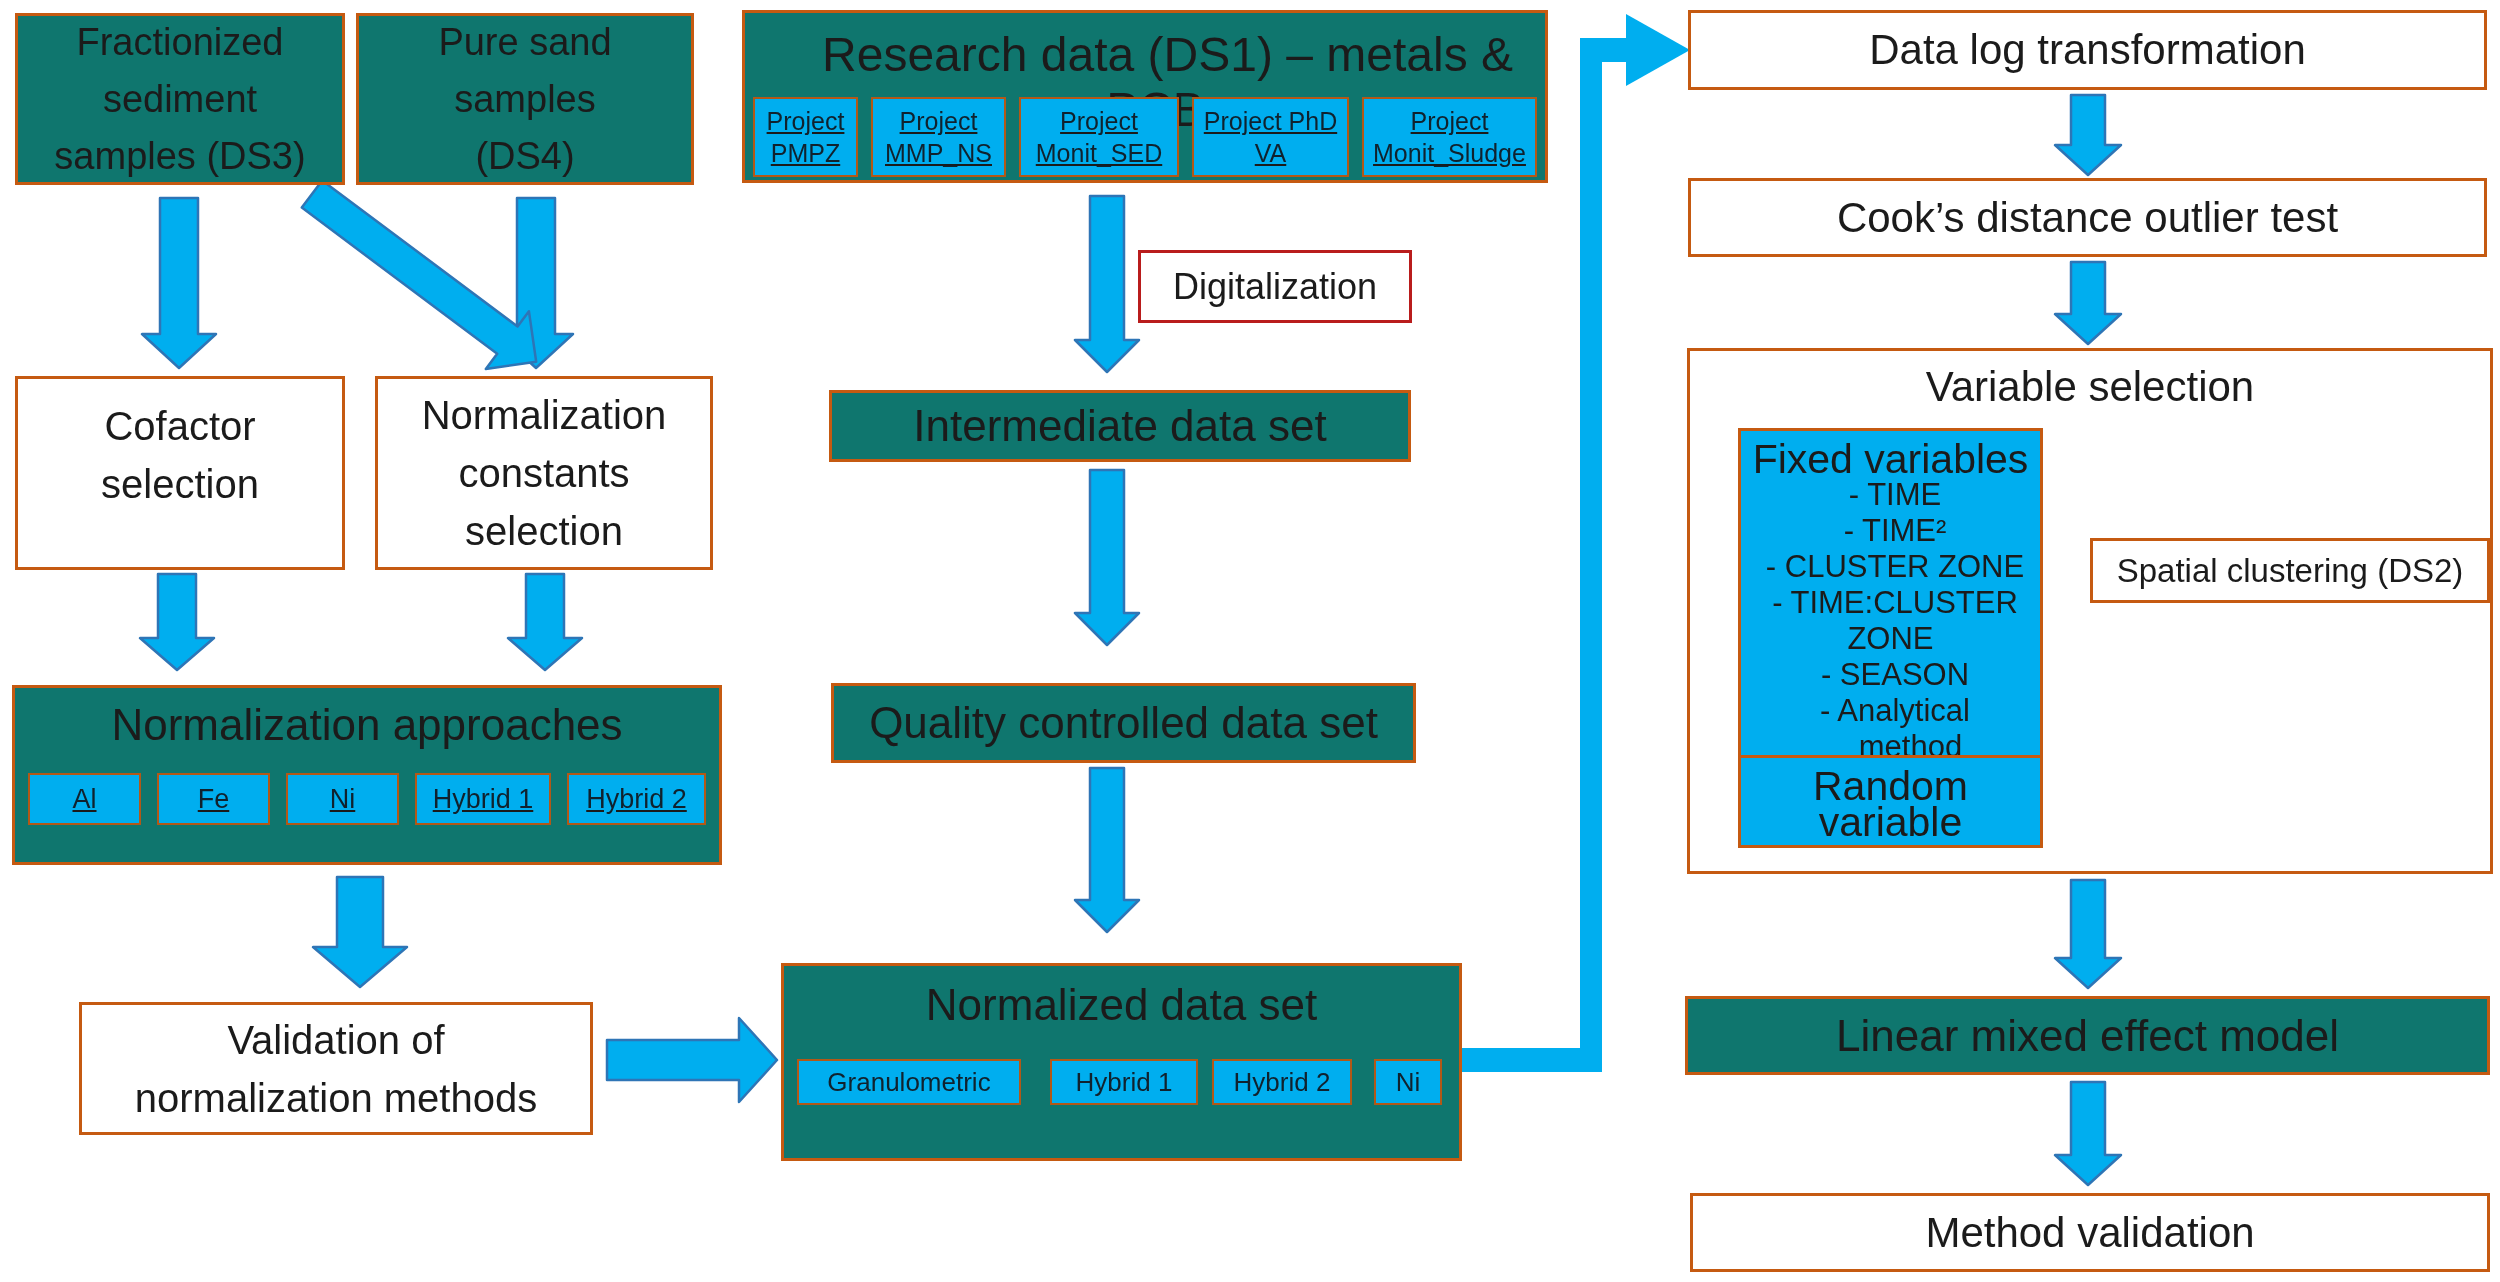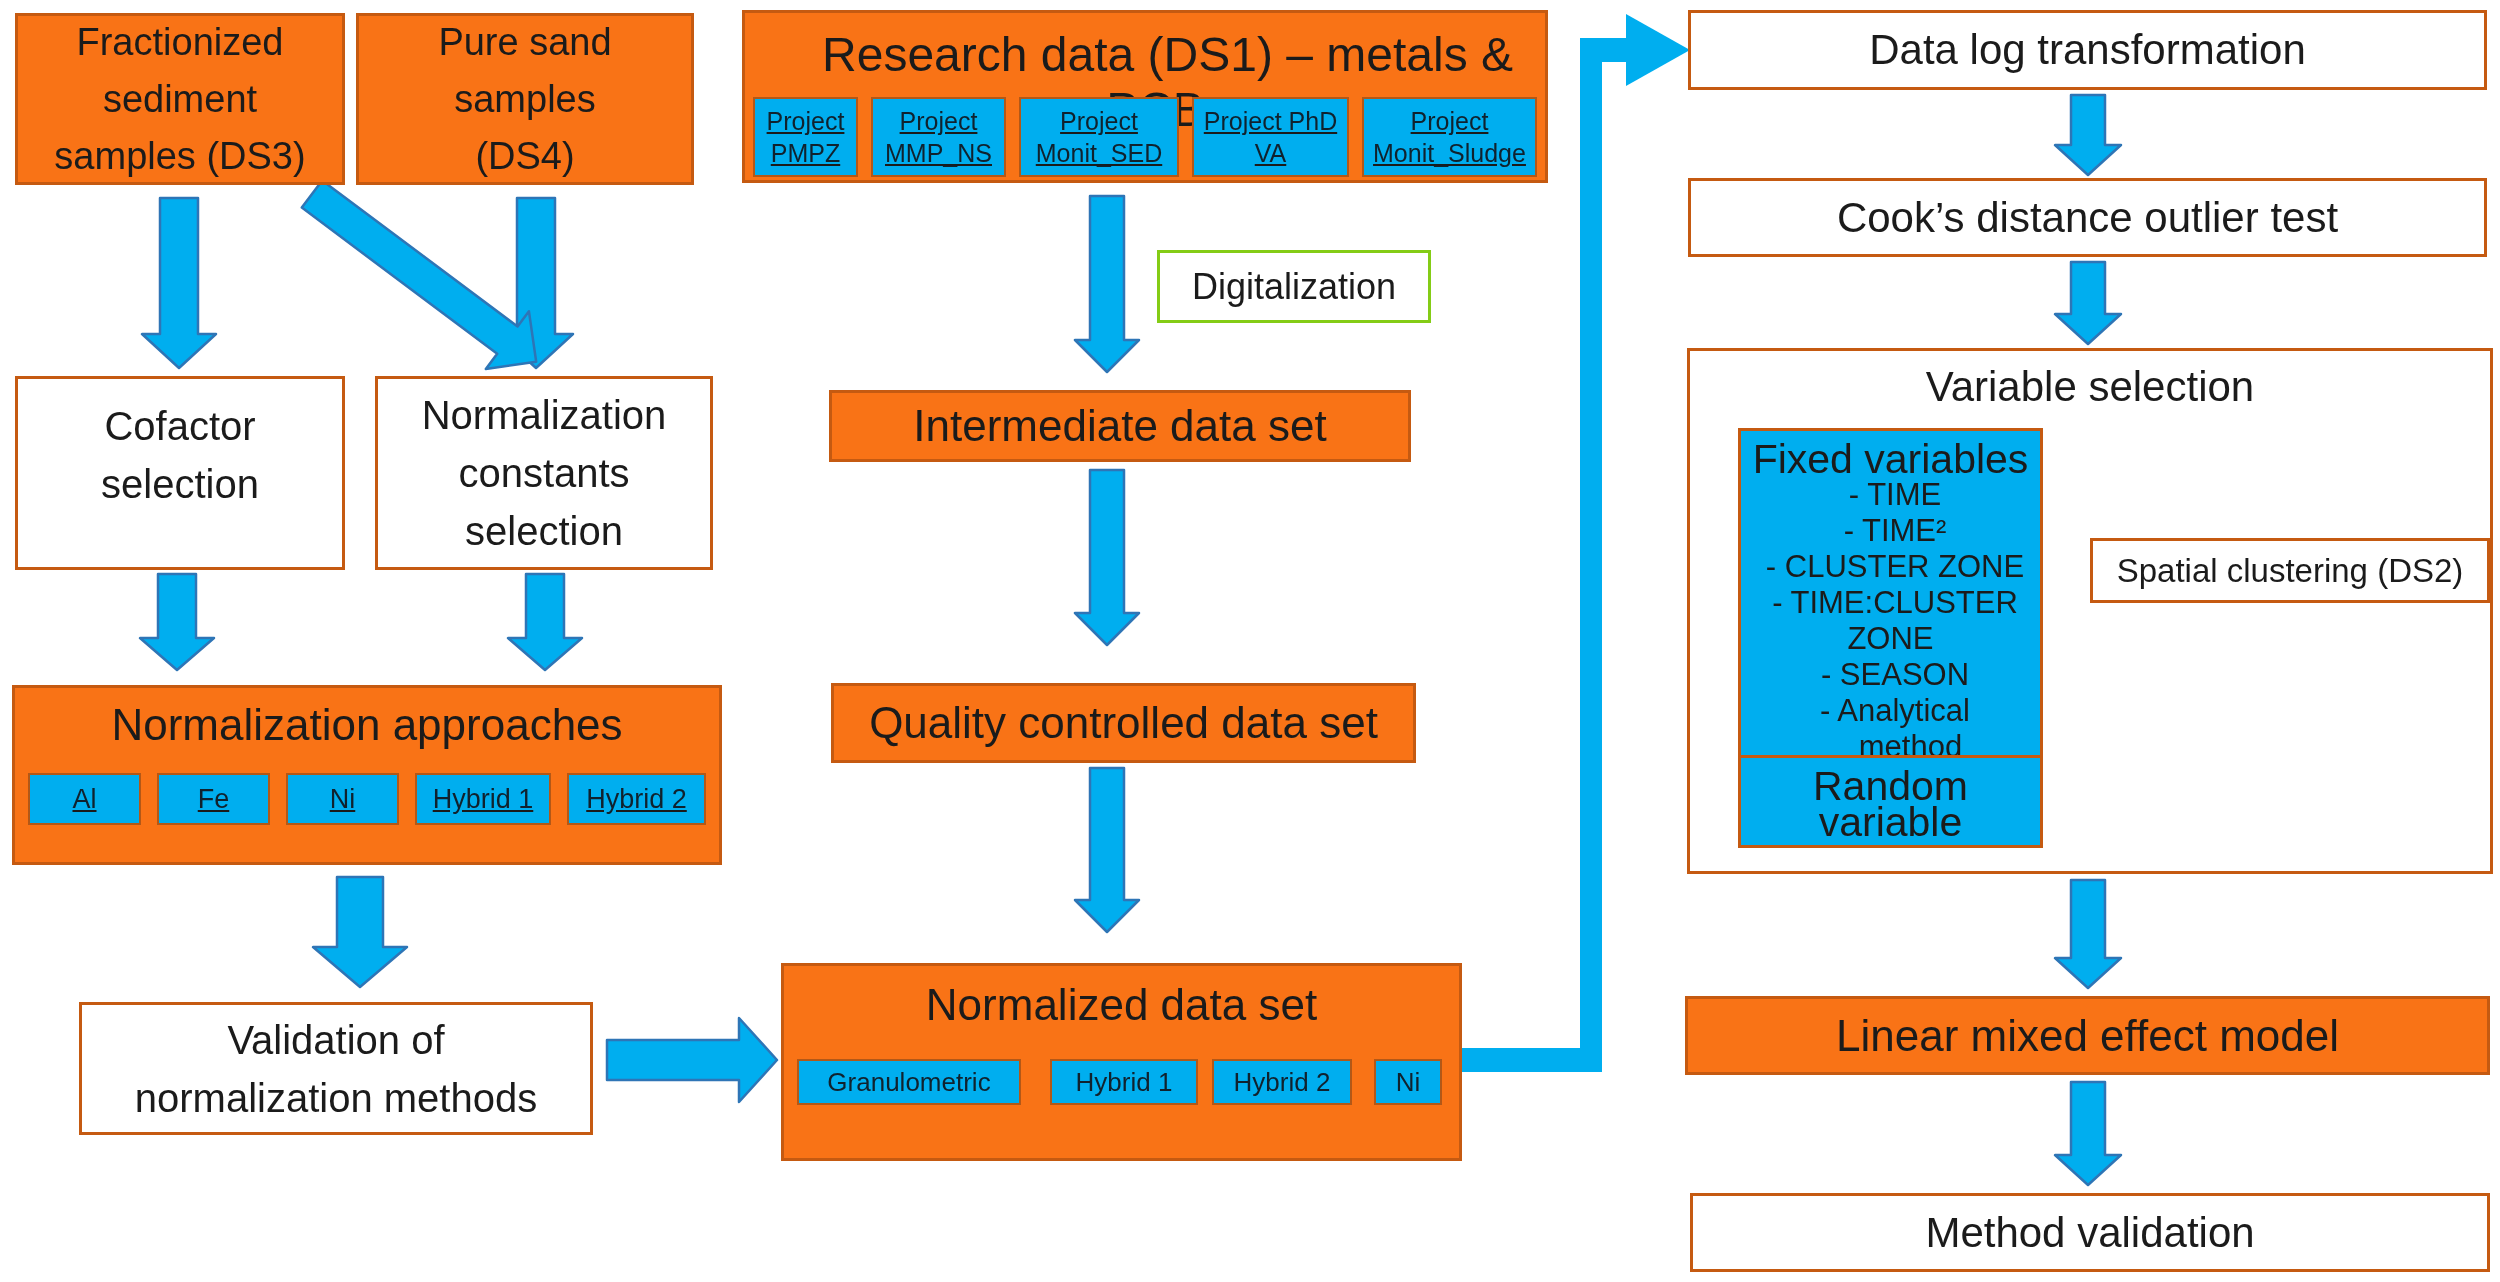--- a/index.html
+++ b/index.html
@@ -2,23 +2,23 @@
 <html><head>
 <meta charset="utf-8">
 <style>
   html,body{margin:0;padding:0;background:#fff;}
   #stage{
     position:relative;width:2500px;height:1282px;background:#ffffff;
     font-family:"Liberation Sans", sans-serif;color:#1b1b1b;overflow:hidden;
   }
   #arrow-layer{position:absolute;left:0;top:0;width:2500px;height:1282px;}
   .box{position:absolute;box-sizing:border-box;display:flex;align-items:center;justify-content:center;text-align:center;}
-  .orange{background:#f97316;border:3px solid #C55A11;}
+  .orange{background:#0f766e;border:3px solid #C55A11;}
   .white{background:#ffffff;border:3px solid #C55A11;}
-  .black-border{border:3px solid #84cc16;margin-left:19px;}
+  .black-border{border:3px solid #b91c1c;}
   .pre{white-space:pre-line;}
   .title-top{position:absolute;left:0;right:0;text-align:center;}
   .chip{position:absolute;box-sizing:border-box;background:#00AEEF;border:2px solid #B35817;
         display:flex;align-items:center;justify-content:center;text-align:center;color:#10222e;}
   .chip-row{position:absolute;display:flex;text-decoration:underline;}
   .chip-row .chip{position:relative;}
   
   .vpanel{position:absolute;box-sizing:border-box;background:#00AEEF;border:3px solid #C55A11;overflow:hidden;}
   .vhead{padding:10px 10px 0 10px;font-size:41px;line-height:36px;}
   .vitem{padding:0 10px;font-size:31px;line-height:36px;text-indent:9px;}

